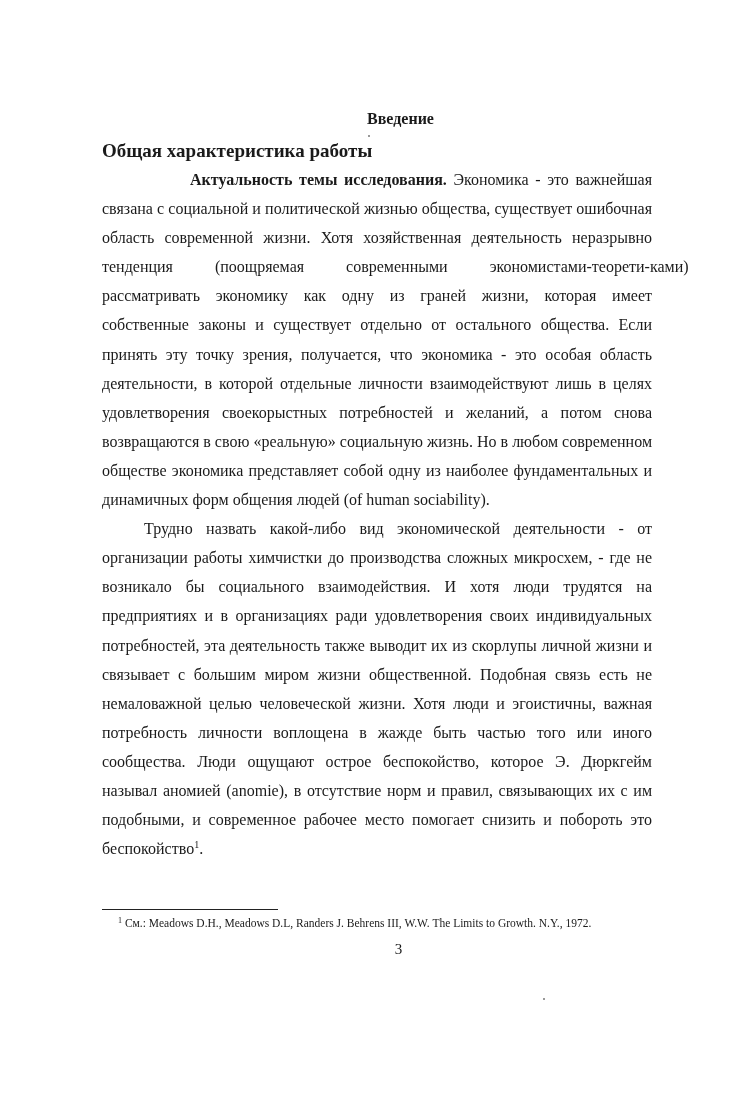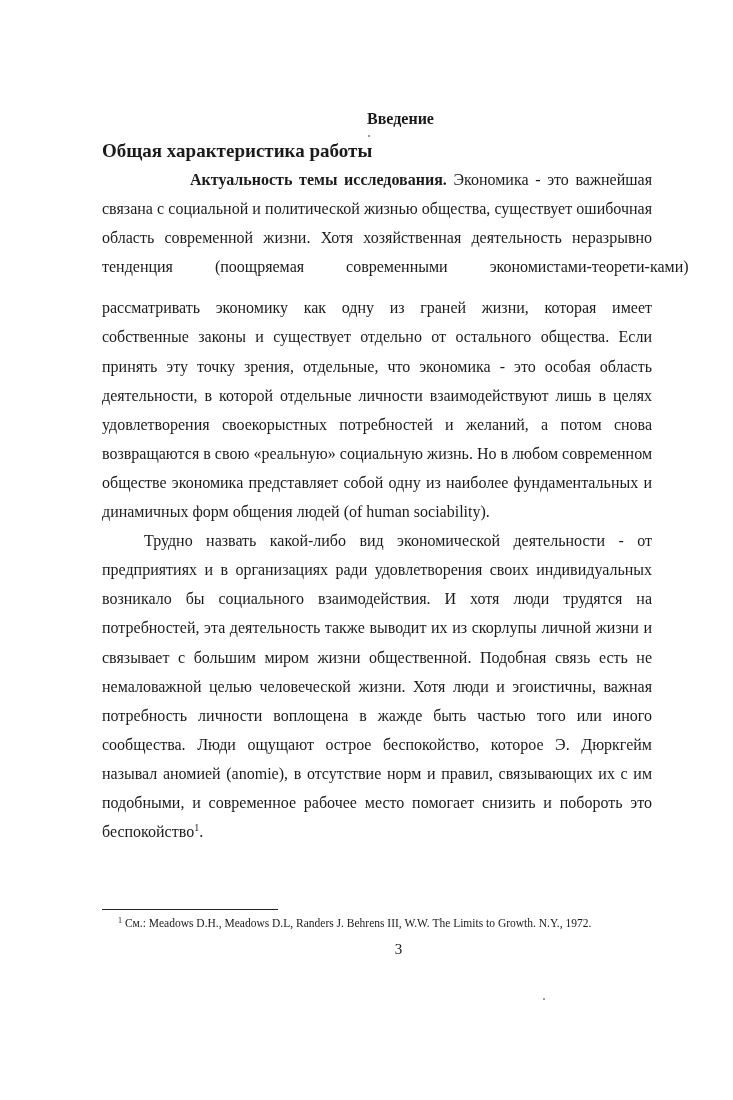--- a/index.html
+++ b/index.html
@@ -28,32 +28,33 @@
 <div class="page">
   <div class="title">Введение</div>
   <div class="subhead">Общая характеристика работы</div>
 
   <div class="body">
 
     <span class="line indent-big"><span class="b">Актуальность темы исследования.</span><span> Экономика - это важнейшая</span></span>
     <span class="line">связана с социальной и политической жизнью общества, существует ошибочная</span>
     <span class="line">область современной жизни. Хотя хозяйственная деятельность неразрывно</span>
     <span class="line" style="word-spacing:38px;">тенденция (поощряемая современными экономистами-теорети-ками)</span>
-    <span class="line" style="word-spacing:8px;margin-top:12px;">рассматривать экономику как одну из граней жизни, которая имеет</span>
+    <span class="line" style="word-spacing:8px;">рассматривать экономику как одну из граней жизни, которая имеет</span>
     <span class="line">собственные законы и существует отдельно от остального общества. Если</span>
-    <span class="line">принять эту точку зрения, отдельные, что экономика - это особая область</span>
+    <span class="line">принять эту точку зрения, получается, что экономика - это особая область</span>
     <span class="line">деятельности, в которой отдельные личности взаимодействуют лишь в целях</span>
     <span class="line" style="word-spacing:6px;">удовлетворения своекорыстных потребностей и желаний, а потом снова</span>
     <span class="line">возвращаются в свою «реальную» социальную жизнь. Но в любом современном</span>
     <span class="line">обществе экономика представляет собой одну из наиболее фундаментальных и</span>
     <span class="line last">динамичных форм общения людей (of human sociability).</span>
 
     <span class="line indent" style="word-spacing:6px;">Трудно назвать какой-либо вид экономической деятельности - от</span>
+    <span class="line">организации работы химчистки до производства сложных микросхем, - где не</span>
+    <span class="line" style="word-spacing:8px;">возникало бы социального взаимодействия. И хотя люди трудятся на</span>
     <span class="line">предприятиях и в организациях ради удовлетворения своих индивидуальных</span>
-    <span class="line" style="word-spacing:8px;">возникало бы социального взаимодействия. И хотя люди трудятся на</span>
     <span class="line">потребностей, эта деятельность также выводит их из скорлупы личной жизни и</span>
     <span class="line">связывает с большим миром жизни общественной. Подобная связь есть не</span>
     <span class="line">немаловажной целью человеческой жизни. Хотя люди и эгоистичны, важная</span>
     <span class="line">потребность личности воплощена в жажде быть частью того или иного</span>
     <span class="line">сообщества. Люди ощущают острое беспокойство, которое Э. Дюркгейм</span>
     <span class="line">называл аномией (anomie), в отсутствие норм и правил, связывающих их с им</span>
     <span class="line">подобными, и современное рабочее место помогает снизить и побороть это</span>
     <span class="line last"><span>беспокойство</span><sup>1</sup><span>.</span></span>
   </div>
 

